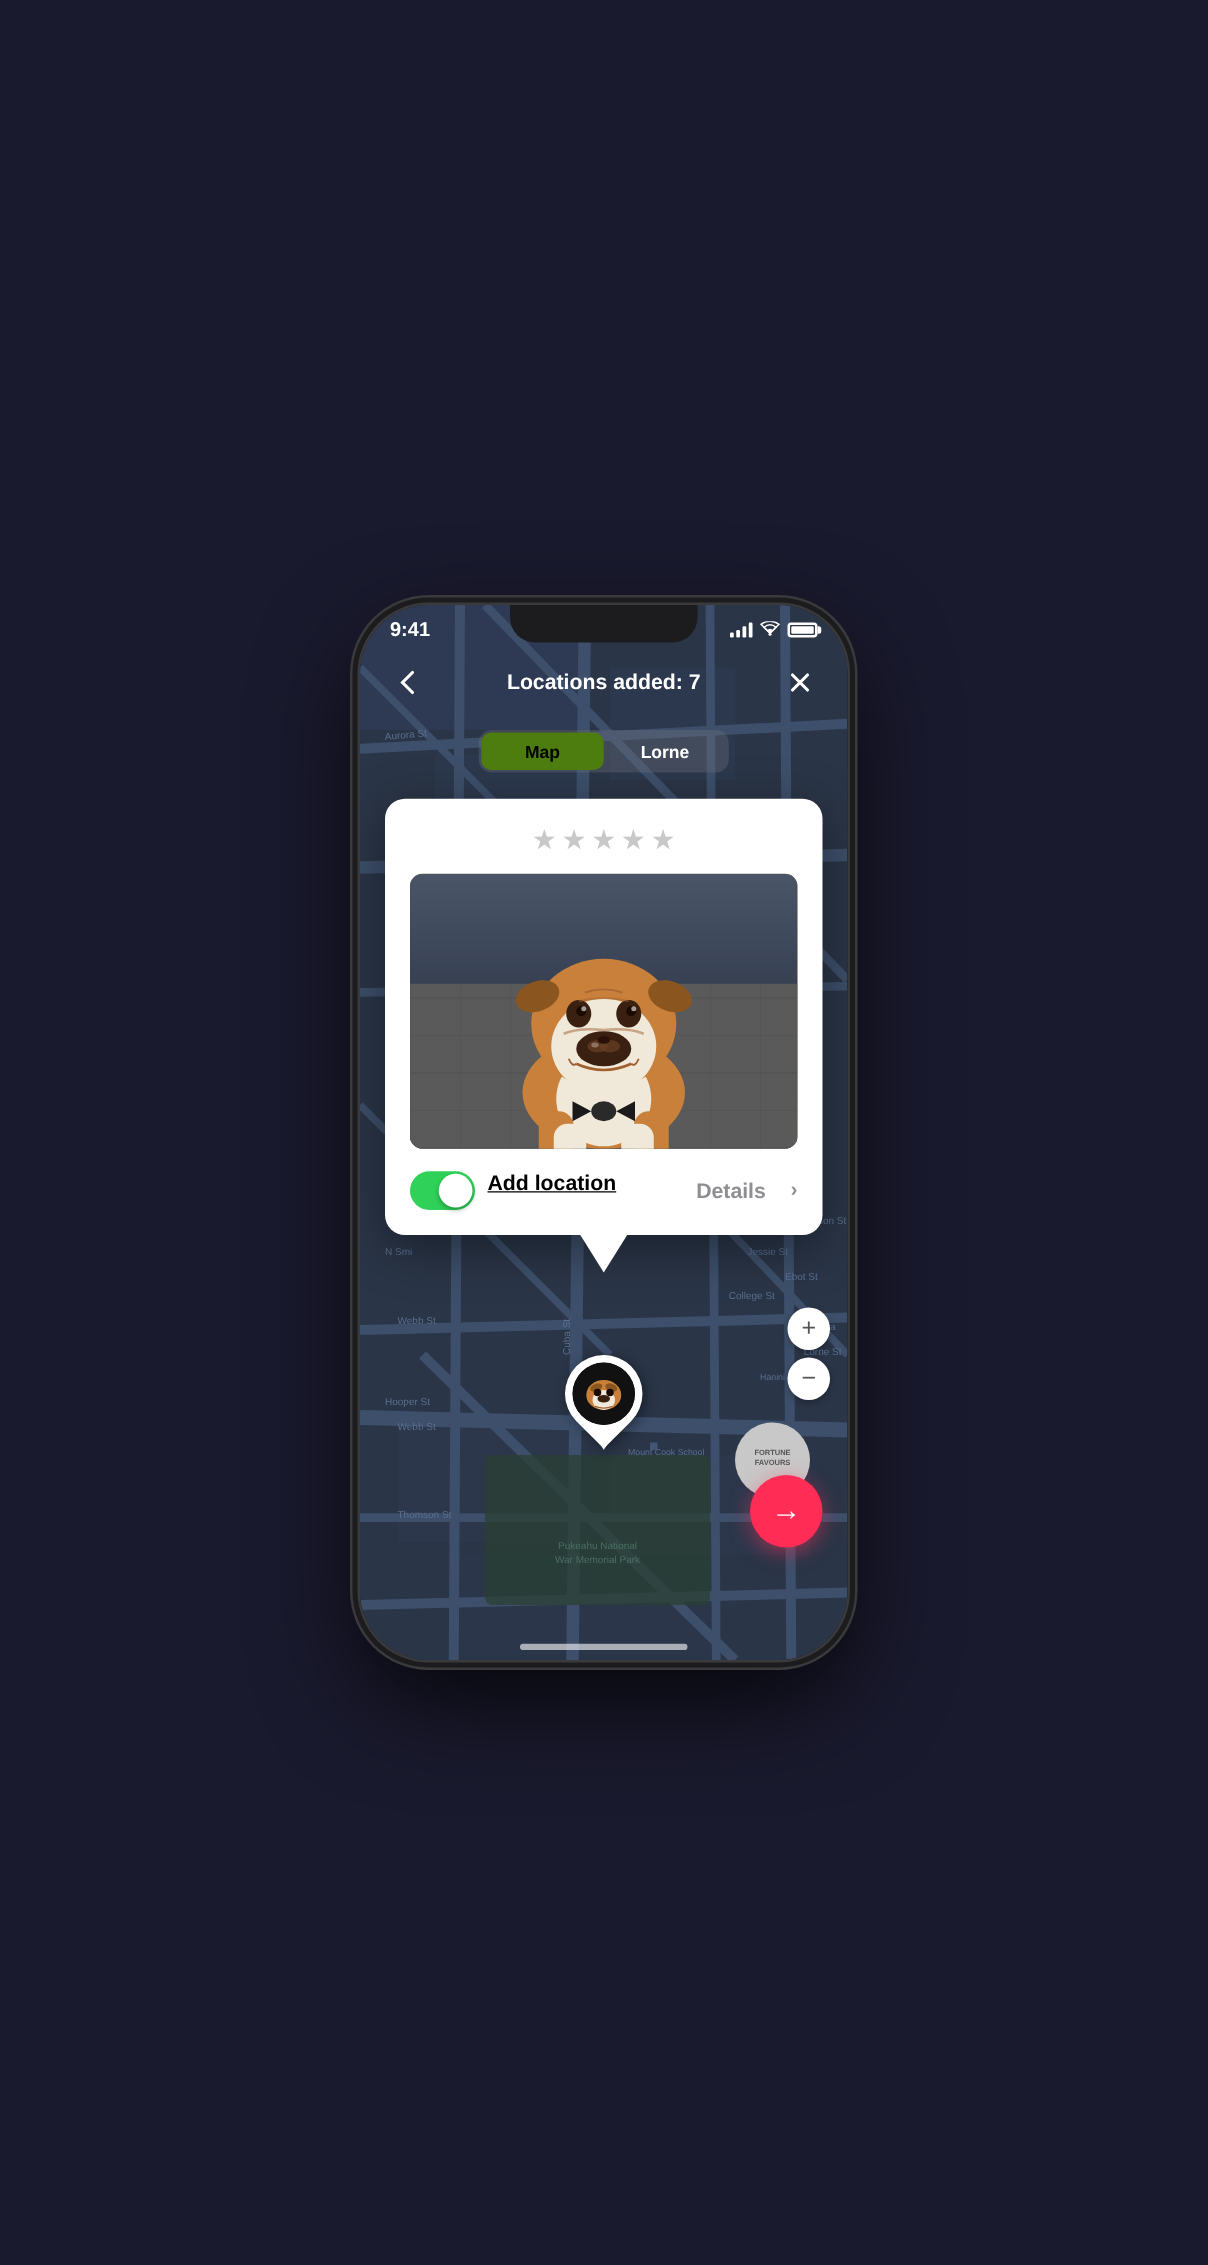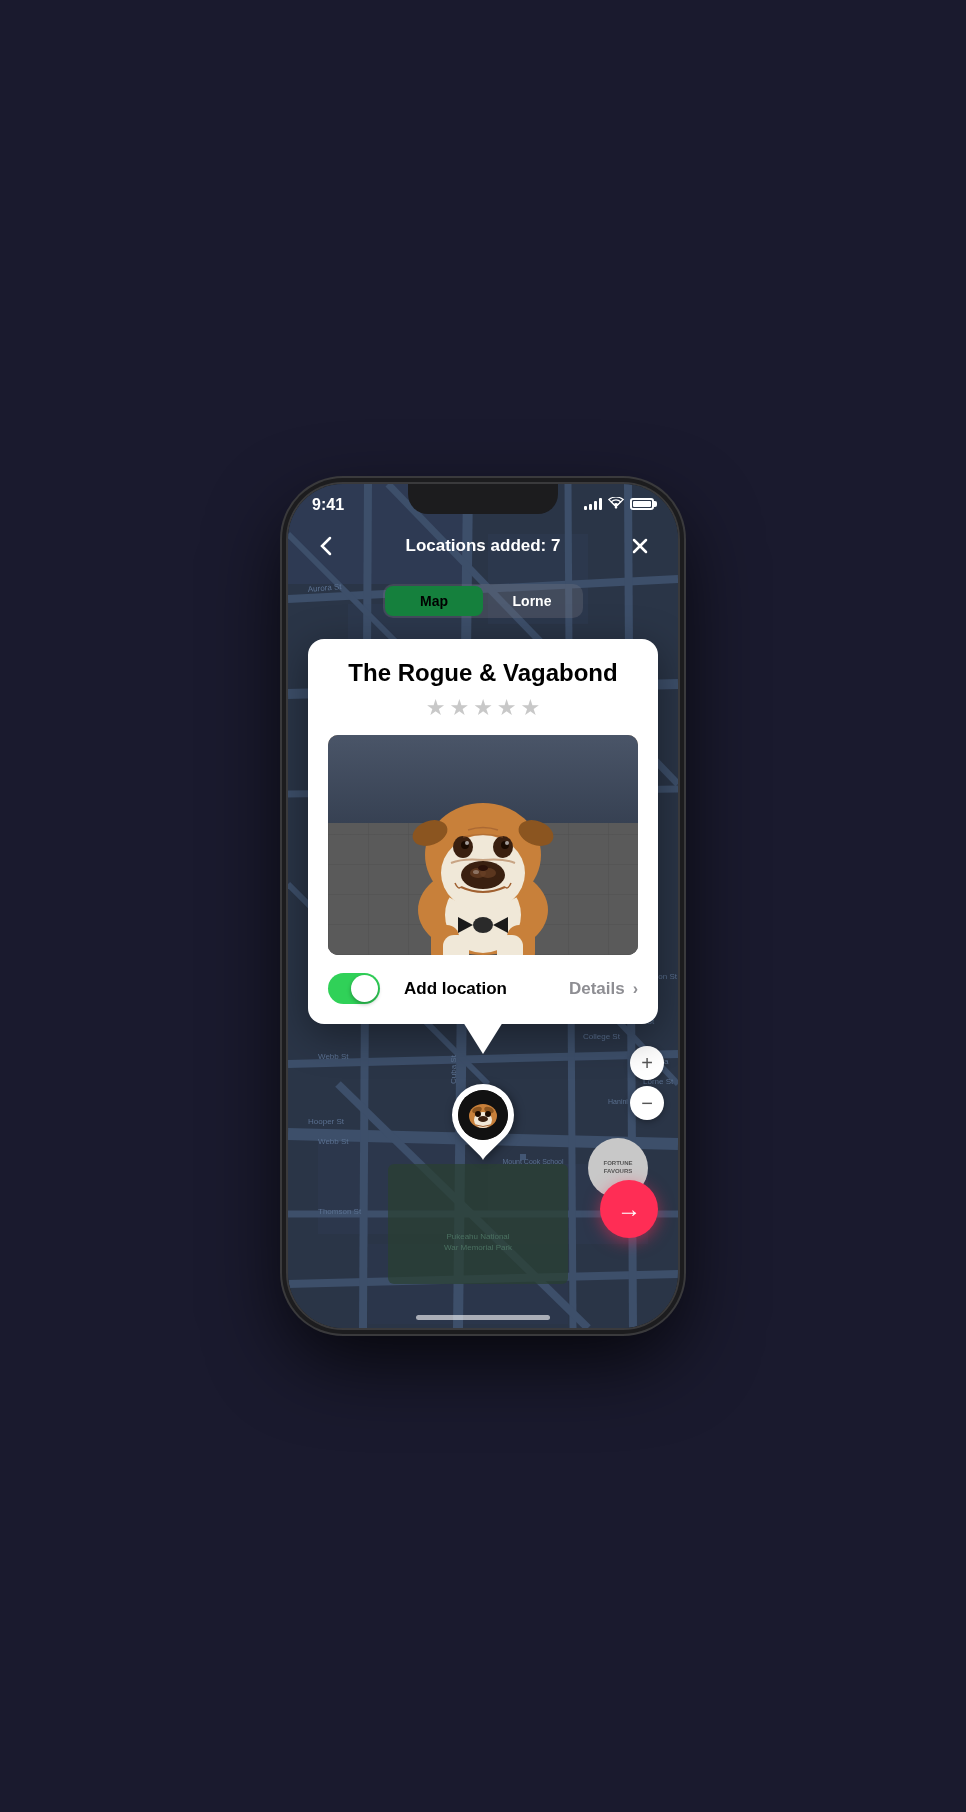--- a/index.html
+++ b/index.html
@@ -212,21 +212,21 @@
       padding: 7px 0;
       text-align: center;
       font-size: 14px;
       font-weight: 600;
       cursor: pointer;
       border-radius: 8px;
       color: white;
     }
 
     .segment-tab.active {
-      background: #15803d;
+      background: #4d7c0f;
       color: #000;
     }
 
     
     .location-card {
       position: absolute;
       top: 155px;
       left: 20px;
       right: 20px;
       background: white;
@@ -312,22 +312,23 @@
 
     
     .card-actions {
       display: flex;
       align-items: center;
       justify-content: space-between;
     }
 
     .toggle-row {
       display: flex;
-      align-items: center;
-      gap: 24px;
+      align-items: flex-start;
+      gap: 10px;
+      text-decoration: underline;
     }
 
     .toggle-switch {
       width: 52px;
       height: 31px;
       background: #30d158;
       border-radius: 16px;
       position: relative;
       cursor: pointer;
       flex-shrink: 0;
@@ -346,21 +347,21 @@
 
     .toggle-label {
       font-size: 17px;
       font-weight: 700;
       color: #000;
     }
 
     .details-link {
       display: flex;
       align-items: center;
-      gap: 8px;
+      gap: 20px;
       color: #8e8e93;
       font-size: 17px;
       font-weight: 600;
       cursor: pointer;
     }
 
     .details-chevron {
       font-size: 16px;
       color: #8e8e93;
     }
@@ -600,21 +601,20 @@
         </svg>
       </div>
     </div>
 
     <div class="segment-control">
       <div class="segment-tab active">Map</div>
       <div class="segment-tab">Lorne</div>
     </div>
 
     <div class="location-card">
-      <div class="card-title">The Rogue &amp; Vagabond</div>
       <div class="card-stars">
         <span class="star">★</span>
         <span class="star">★</span>
         <span class="star">★</span>
         <span class="star">★</span>
         <span class="star">★</span>
       </div>
 
       <div class="card-image">
         <div class="bulldog-container">

